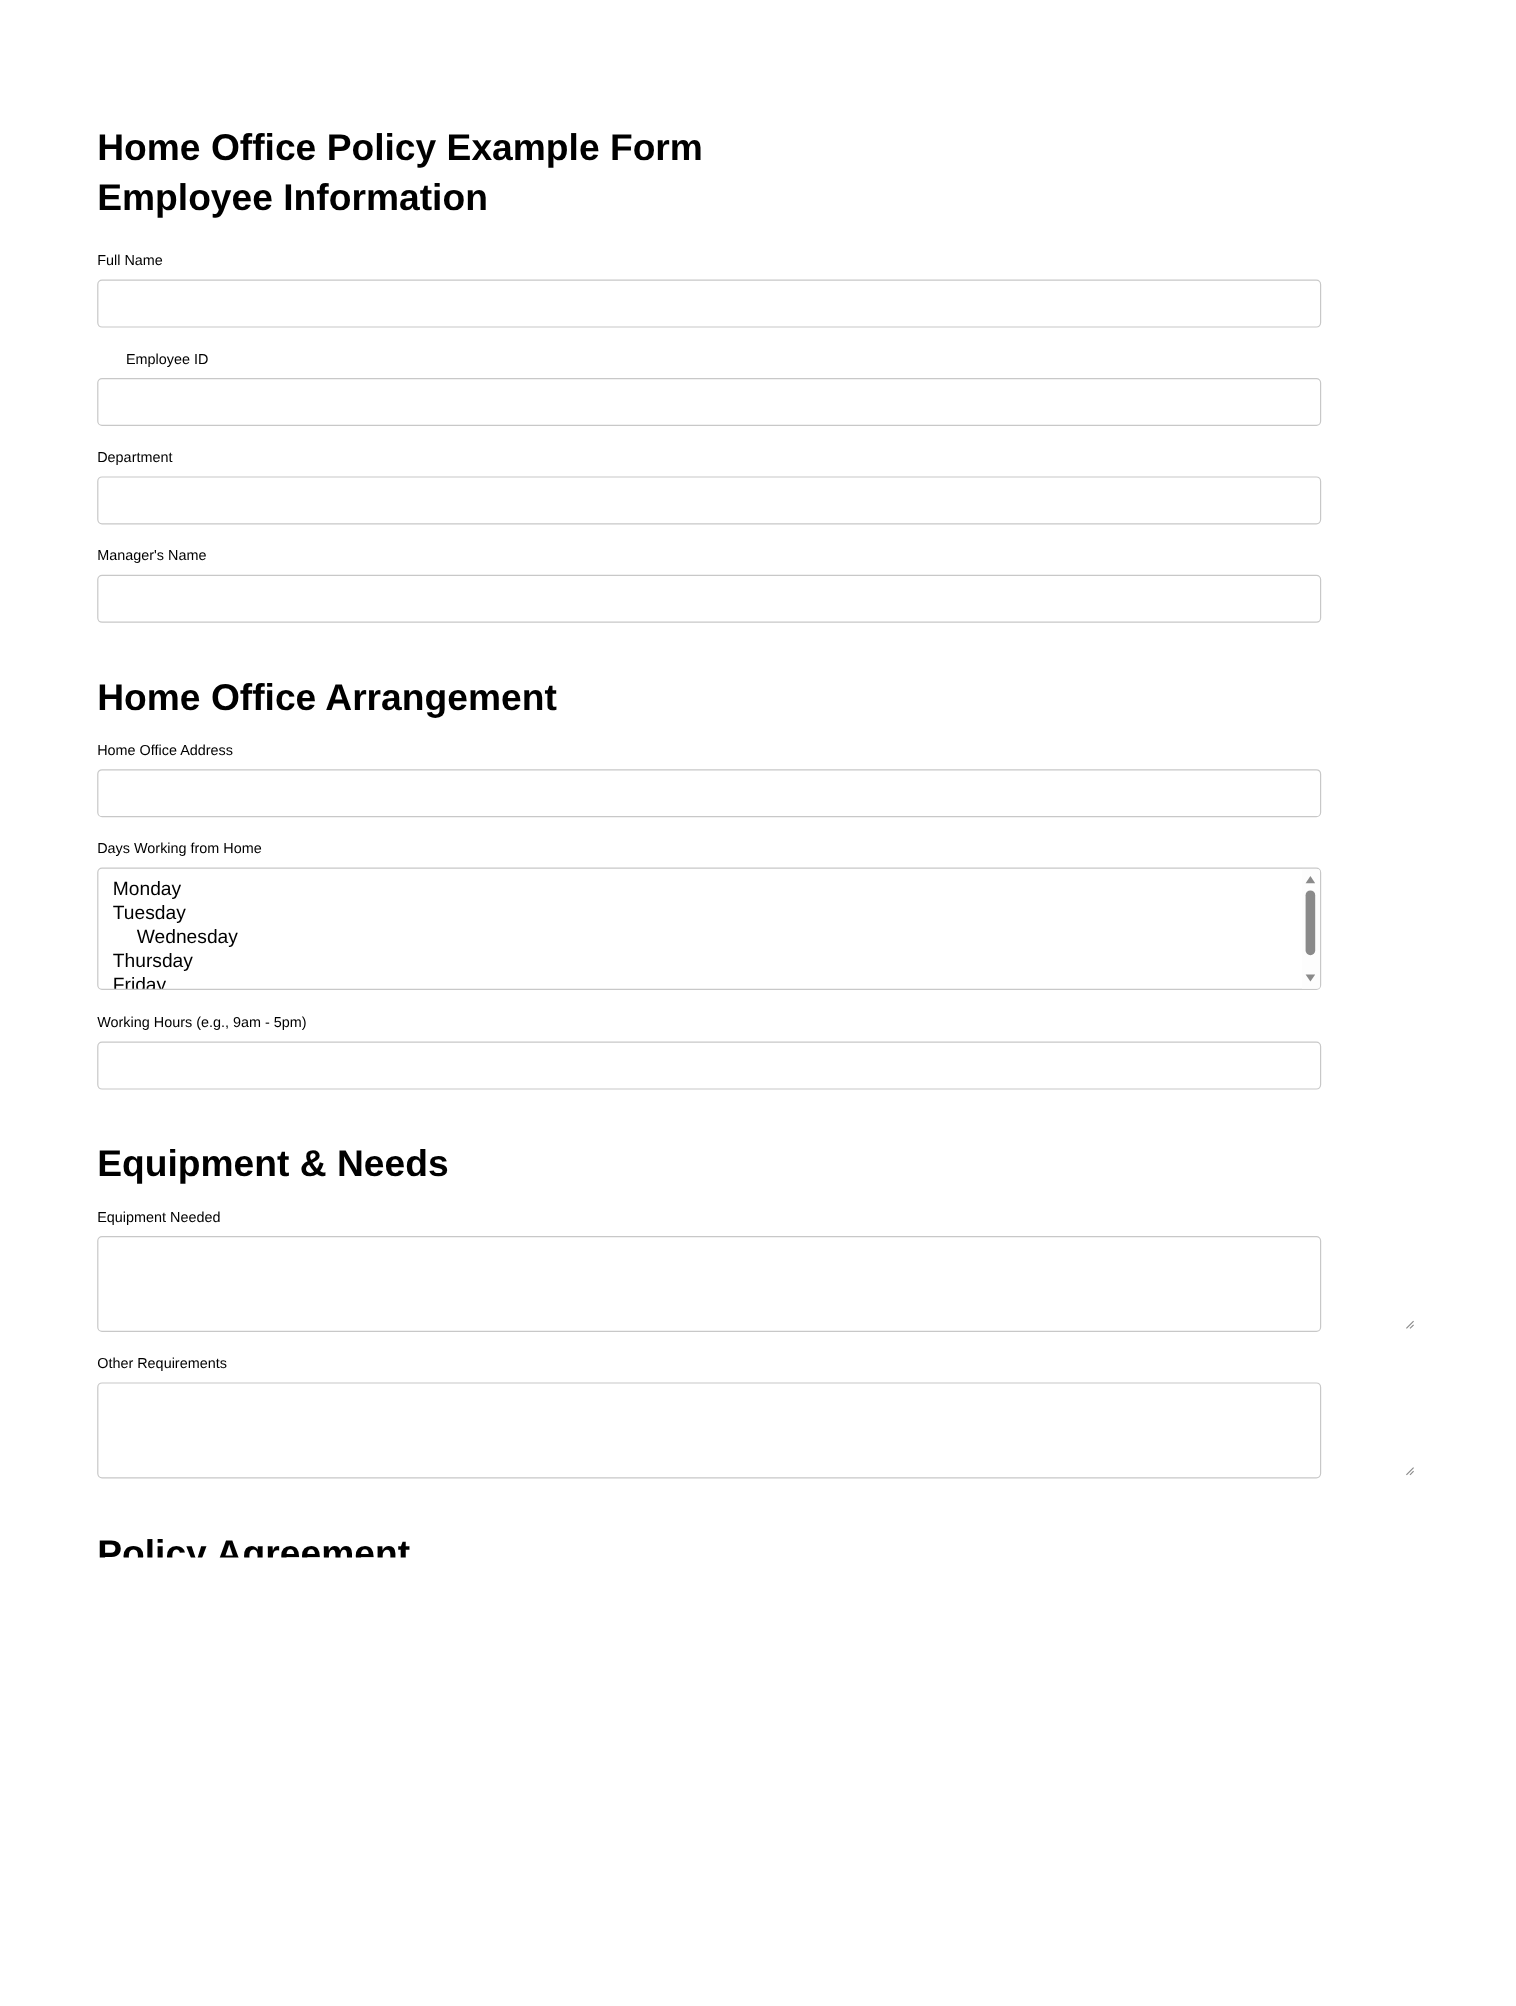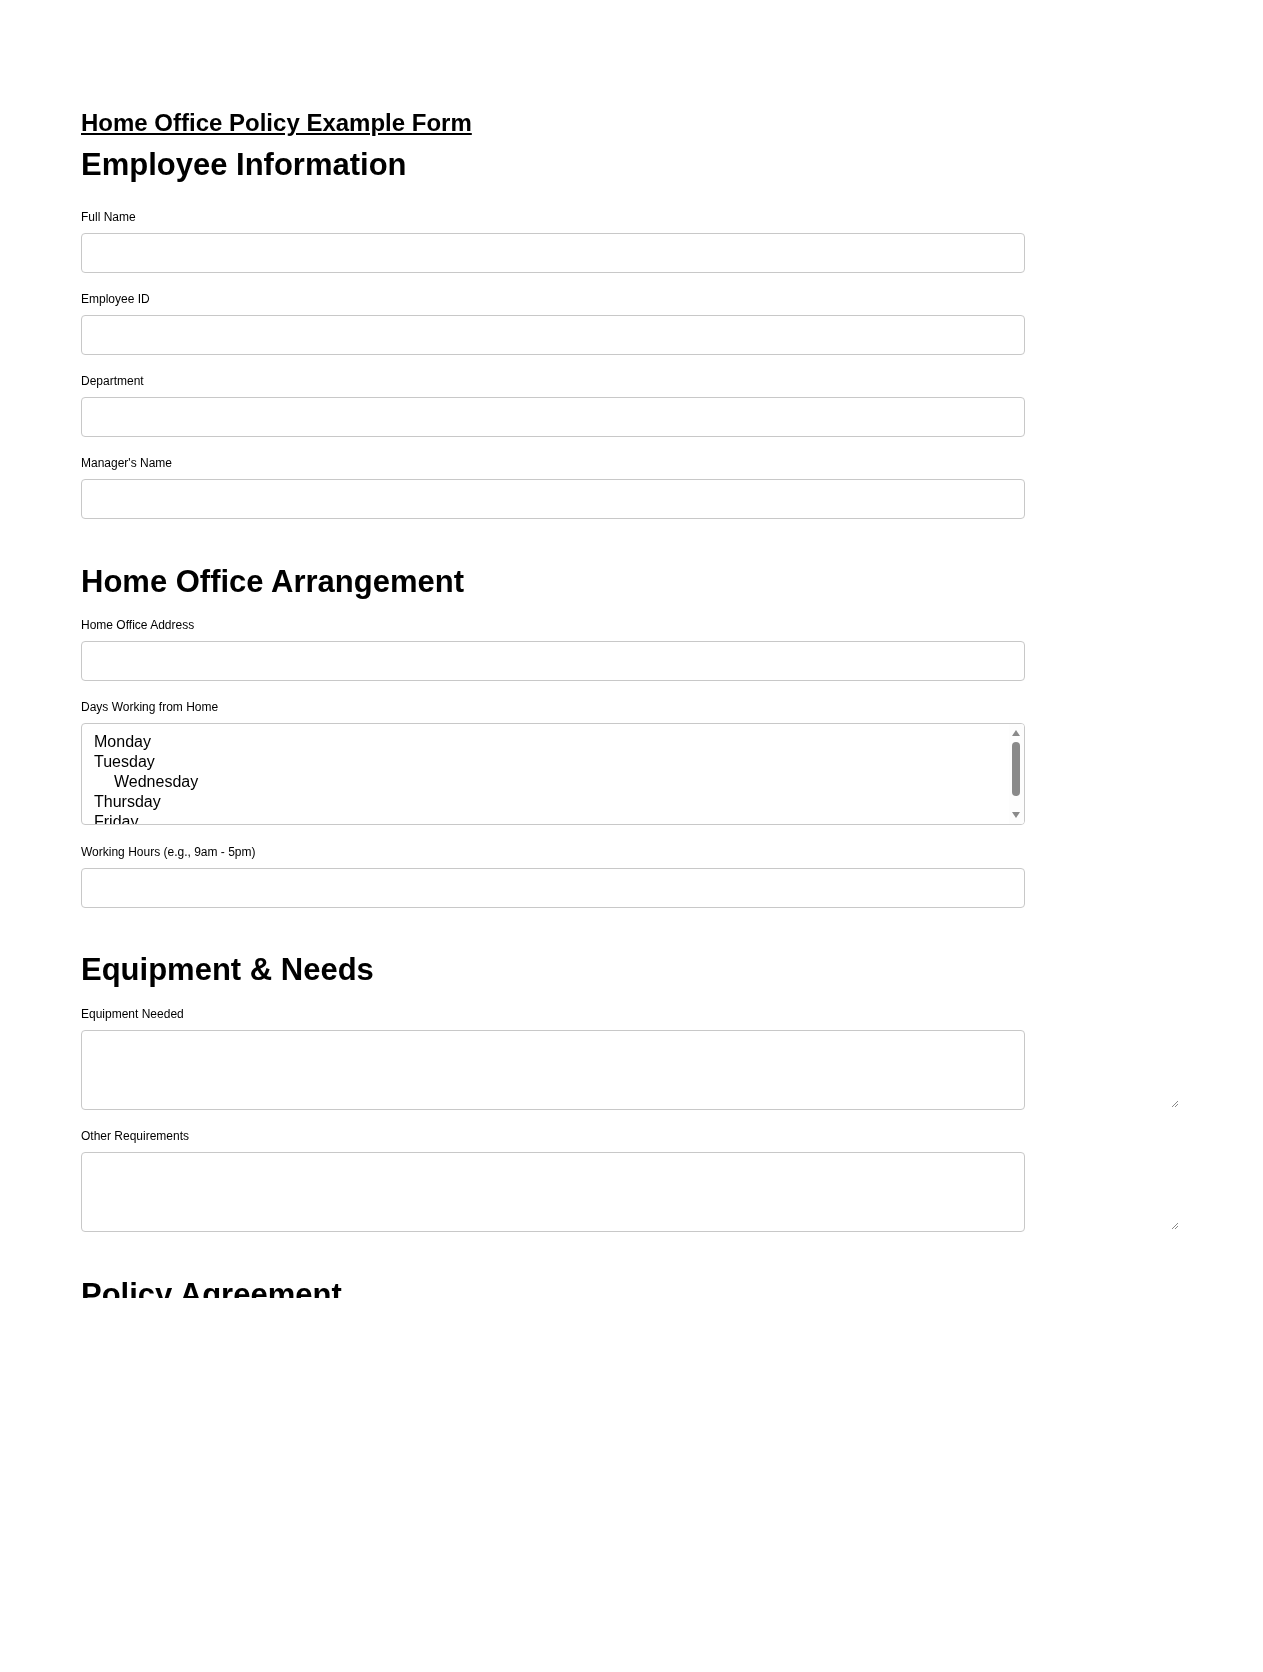--- a/index.html
+++ b/index.html
@@ -1,23 +1,23 @@
 <!DOCTYPE html>
 <html><head>
 <meta charset="utf-8">
 <style>
   html, body { margin: 0; padding: 0; background: #ffffff; }
   body { width: 1263px; height: 1672px; position: relative; overflow: hidden;
          font-family: "Liberation Sans", sans-serif; color: #000; }
   .viewport { position: absolute; left: 0; top: 0; width: 1263px; height: 1298px; overflow: hidden; }
   .container { position: absolute; left: 81px; top: 0; width: 1100px; }
-  h1 { position: absolute; left: 0; top: 104px; margin: 0; font-size: 24px; font-weight: bold; line-height: 38px; white-space: nowrap; text-decoration: underline; }
+  h1 { position: absolute; left: 0; top: 104px; margin: 0; font-size: 31px; font-weight: bold; line-height: 38px; white-space: nowrap; }
   h2 { position: absolute; left: 0; margin: 0; font-size: 31px; font-weight: bold; line-height: 28px; white-space: nowrap; }
   label { position: absolute; left: 0; font-size: 12px; line-height: 18px; white-space: nowrap; }
-  .field { position: absolute; left: 0; width: 944px; box-sizing: border-box; border: 1px solid #c8c8c8; border-radius: 4px; background: #fff; }
+  .field { position: absolute; left: 0; width: 1020px; box-sizing: border-box; border: 1px solid #c8c8c8; border-radius: 4px; background: #fff; }
   input.field { height: 40px; padding: 0 10px; font-family: "Liberation Sans", sans-serif; font-size: 16px; outline: none; }
   textarea.field { height: 80px; padding: 8px 10px; resize: none; font-family: "Liberation Sans", sans-serif; font-size: 16px; outline: none; }
   .resize-grip { position: absolute; right: 2px; bottom: 2px; width: 9px; height: 9px; }
   .listbox { height: 102px; overflow: hidden; }
   .listbox .opt { position: absolute; left: 12px; font-size: 16px; line-height: 20px; white-space: nowrap; }
   .sb { position: absolute; right: 0; top: 0; width: 15px; height: 100px; background: #fdfdfd; }
   .sb .up, .sb .down { position: absolute; left: 3px; width: 0; height: 0; border-left: 4px solid transparent; border-right: 4px solid transparent; }
   .sb .up { top: 6px; border-bottom: 6px solid #8a8a8a; }
   .sb .down { bottom: 6px; border-top: 6px solid #8a8a8a; }
   .sb .thumb { position: absolute; left: 3px; top: 18px; width: 8px; height: 54px; border-radius: 4px; background: #8a8a8a; }
@@ -28,21 +28,21 @@
 <div class="viewport">
   <form class="container">
 
     <h1>Home Office Policy Example Form</h1>
 
     <h2 style="top:151px;">Employee Information</h2>
 
     <label style="top:208px;">Full Name</label>
     <input class="field" style="top: 233px;" type="text" value="">
 
-    <label style="top:290px;">Employee ID</label>
+    <label style="top:290px;margin-left:24px;">Employee ID</label>
     <input class="field" style="top: 315px;" type="text" value="">
 
     <label style="top:372px;">Department</label>
     <input class="field" style="top: 397px;" type="text" value="">
 
     <label style="top:454px;">Manager's Name</label>
     <input class="field" style="top: 479px;" type="text" value="">
 
     <h2 style="top:568px;">Home Office Arrangement</h2>
 

